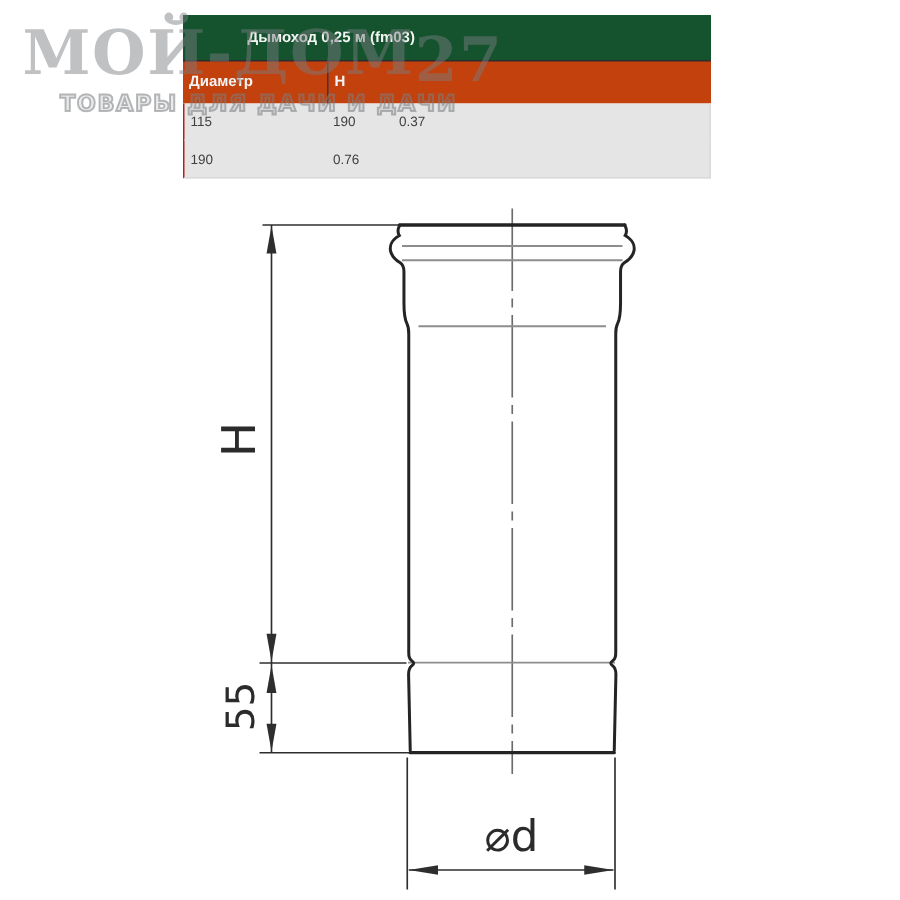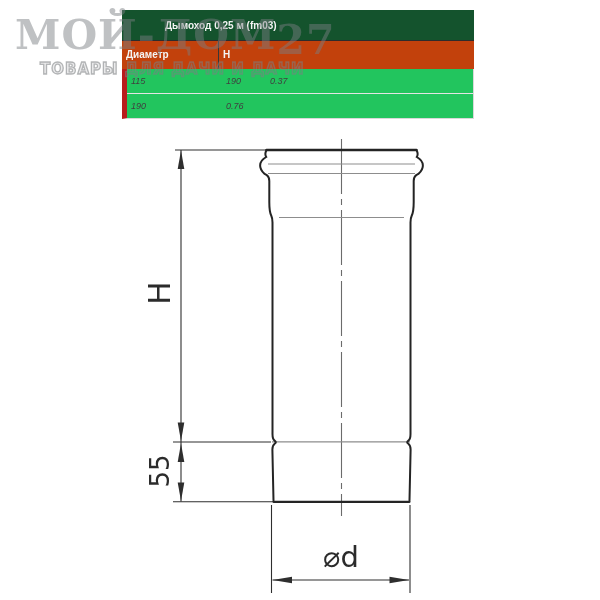--- a/index.html
+++ b/index.html
@@ -21,22 +21,22 @@
     background:#c2410c;color:#f4f4f4;height:29px;
     border-top:1px solid #2e2c2c;box-sizing:border-box;
   }
   .tbl-cols .cell{
     font-size:10px;font-weight:bold;line-height:28px;padding-left:4px;
     border-left:1px solid #393737;box-sizing:border-box;
     white-space:nowrap;overflow:hidden;
   }
   .tbl-cols .cell:first-child{border-left:none;}
   .tbl-body{
-    border-left:5px solid #b91c1c;border-right:1px solid #d9d9d9;
-    border-bottom:1px solid #d9d9d9;box-sizing:border-box;background:#22c55e;font-style:italic;
+    border-left:1px solid #b91c1c;border-right:1px solid #d9d9d9;
+    border-bottom:1px solid #d9d9d9;box-sizing:border-box;background:#e5e5e5;
   }
   .tbl-row{
     display:grid;grid-template-columns:95px 44px 108px 103px;
     height:24px;
   }
   .tbl-row + .tbl-row{border-top:1px solid #e4e4e4;}
   .tbl-row .cell{
     font-size:9px;color:#404040;line-height:24px;padding-left:4px;
     white-space:nowrap;overflow:hidden;
   }

